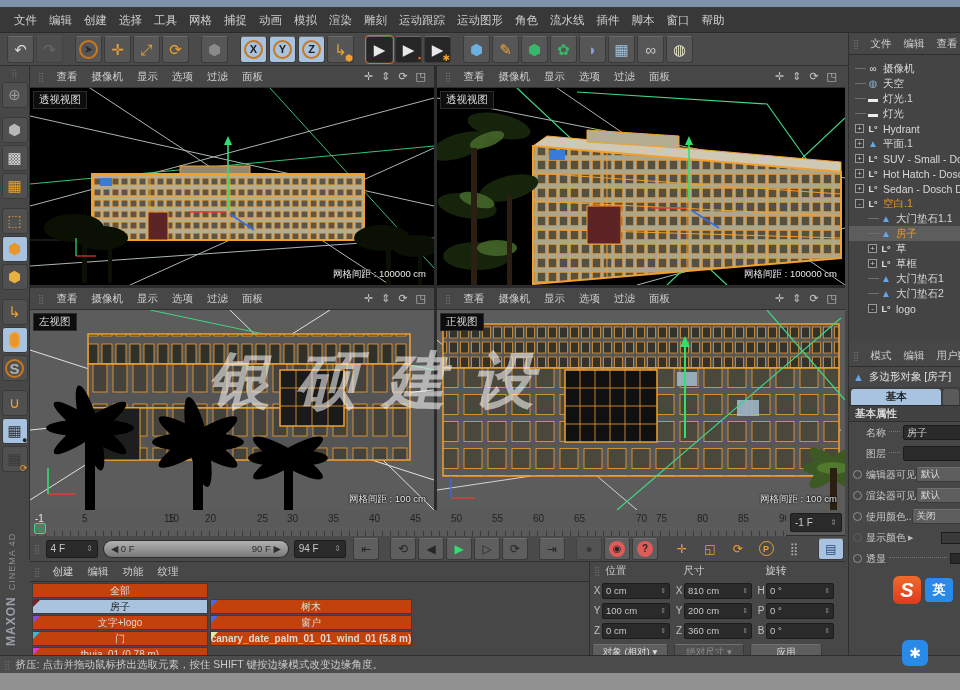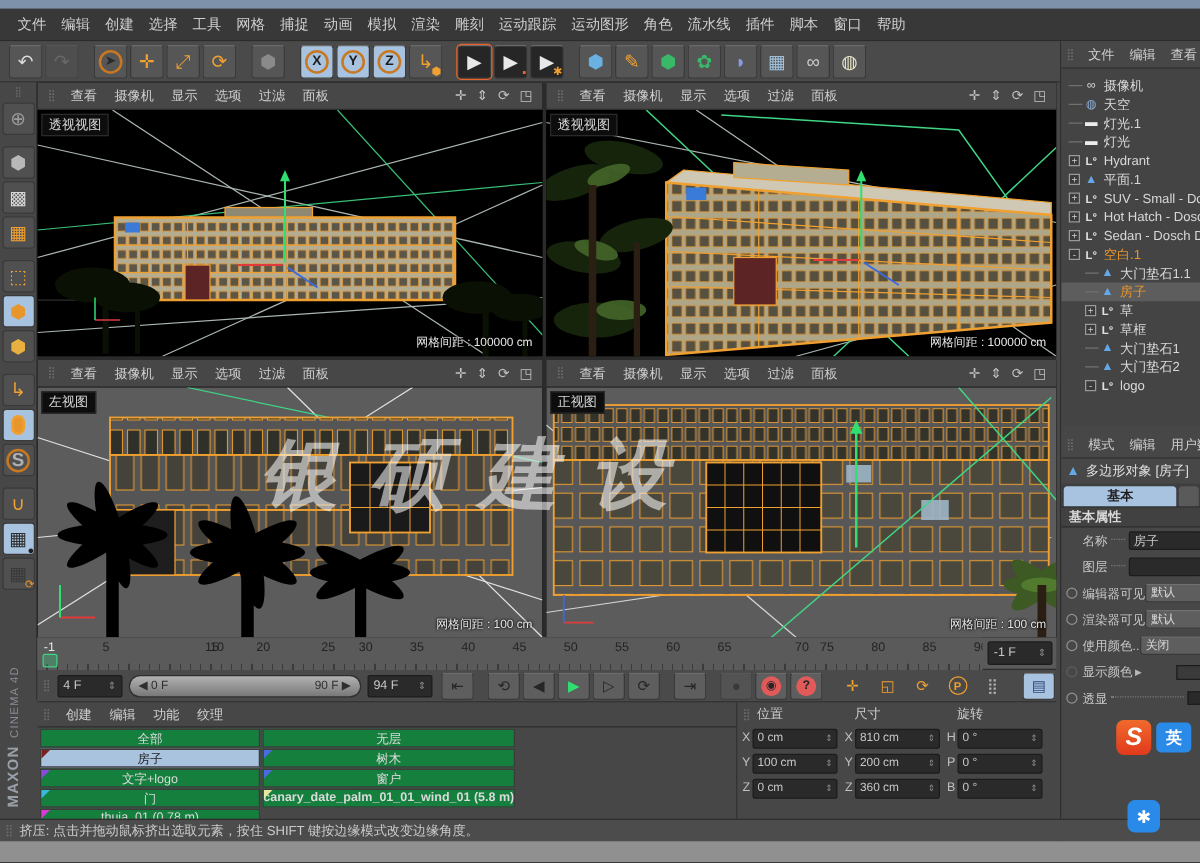--- a/index.html
+++ b/index.html
@@ -61,21 +61,21 @@
   .tr-btn.redbg .rc{width:16px;height:16px;border-radius:50%;background:#e05a5a;color:#262626;display:flex;align-items:center;justify-content:center;font-size:10px;font-weight:bold;}
   .tr-btn.selbg{background:#a8c3e0;}
   .tr-gap{width:9px;}
   .pring{border:1.5px solid #f0a030;border-radius:50%;width:15px;height:15px;display:flex;align-items:center;justify-content:center;font-size:9px;font-weight:bold;color:#f0a030;}
   
   #materials{position:absolute;left:30px;top:562px;width:560px;height:93px;background:#474747;border-right:1px solid #2e2e2e;}
   #mat-menu{height:20px;display:flex;align-items:center;border-bottom:1px solid #2e2e2e;}
   #mat-menu .mi{font-size:10.5px;color:#cfcfcf;padding:0 7px;}
   #mat-grid{position:absolute;left:2px;top:21px;width:420px;}
   .mat-row{display:flex;height:15px;margin-bottom:1px;}
-  .mat-cell{position:relative;width:176px;margin-right:2px;background:#15803d;border:1px solid #3c3c3c;color:#dadada;font-size:10px;display:flex;align-items:center;justify-content:center;overflow:hidden;white-space:nowrap;}
+  .mat-cell{position:relative;width:176px;margin-right:2px;background:#c2410c;border:1px solid #3c3c3c;color:#dadada;font-size:10px;display:flex;align-items:center;justify-content:center;overflow:hidden;white-space:nowrap;}
   .mat-cell.c2{width:202px;}
   .mat-cell.sel{background:#a9c3df;color:#1e1e1e;}
   .mat-cell .corner{position:absolute;left:0;top:0;width:0;height:0;border-top:7px solid;border-right:7px solid transparent;}
   #coords{position:absolute;left:590px;top:562px;width:255px;height:93px;background:#474747;}
   #coords .hdr{display:flex;height:18px;align-items:center;font-size:10.5px;color:#cfcfcf;}
   #coords .hdr span{display:inline-block;}
   .co-grid{position:absolute;left:2px;top:19px;}
   .co-row{display:flex;align-items:center;height:19px;margin-bottom:1px;}
   .co-k{width:10px;font-size:10px;color:#c0c0c0;text-align:center;}
   .co-box{width:68px;height:16px;background:#2a2a2a;border:1px solid #1c1c1c;border-radius:2px;color:#c8c8c8;font-size:9.5px;display:flex;align-items:center;padding:0 3px;margin-right:4px;}
@@ -697,23 +697,20 @@
         <span class="mi">创建</span>
         <span class="mi">编辑</span>
         <span class="mi">功能</span>
         <span class="mi">纹理</span>
       </div>
     <div id="mat-grid">
         <div class="mat-row">
           <div class="mat-cell">
             <span>全部</span>
           </div>
-          <div class="mat-cell c2">
-            <span>无层</span>
-          </div>
         </div>
         <div class="mat-row">
           <div class="mat-cell sel">
             <span class="corner" style="border-top-color: rgb(122, 32, 32);"></span>
             <span>房子</span>
           </div>
           <div class="mat-cell c2">
             <span class="corner" style="border-top-color: rgb(74, 106, 224);"></span>
             <span>树木</span>
           </div>
@@ -799,20 +796,25 @@
           <div class="co-box">
             <span class="v">360 cm</span>
             <span class="ar">⇕</span>
           </div>
           <span class="co-k">B</span>
           <div class="co-box">
             <span class="v">0 °</span>
             <span class="ar">⇕</span>
           </div>
         </div>
+      </div>
+    <div class="co-btn-row" id="co-btns">
+        <div class="co-btn" style="width: 76px;">对象 (相对) ▾</div>
+        <div class="co-btn dis" style="width: 70px;">绝对尺寸 ▾</div>
+        <div class="co-btn" style="width: 72px;">应用</div>
       </div>
   </div>
 
   <div id="right-panel">
     <div class="rp-menu" id="om-menu">
         <span class="grip">⣿</span>
         <span class="mi">文件</span>
         <span class="mi">编辑</span>
         <span class="mi">查看</span>
       </div>

